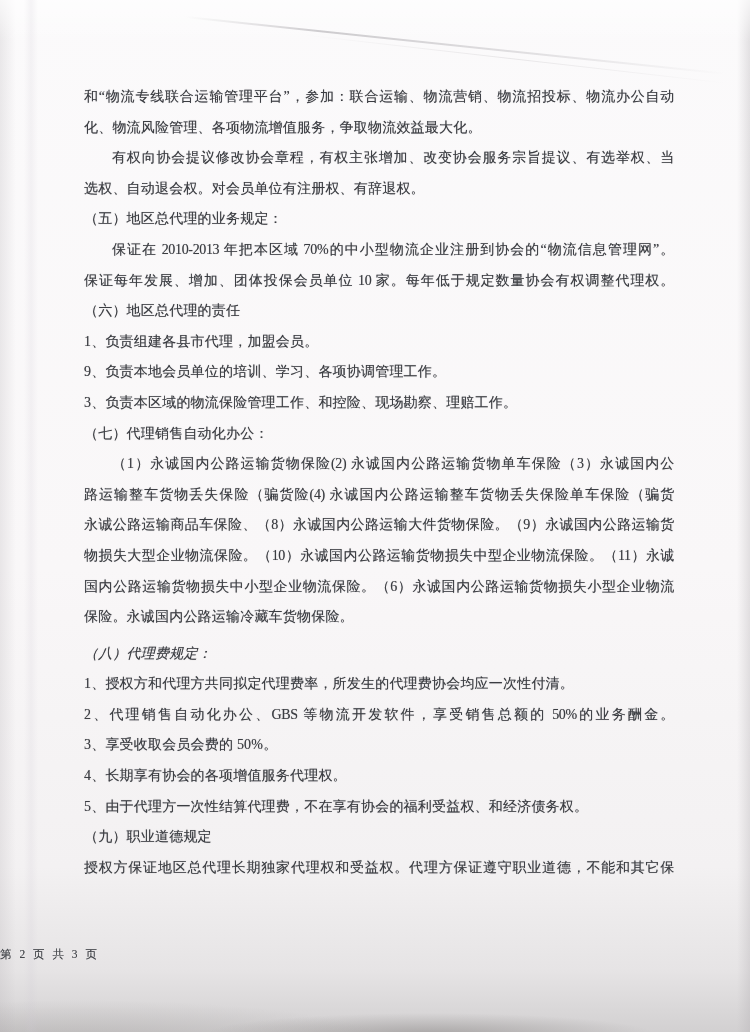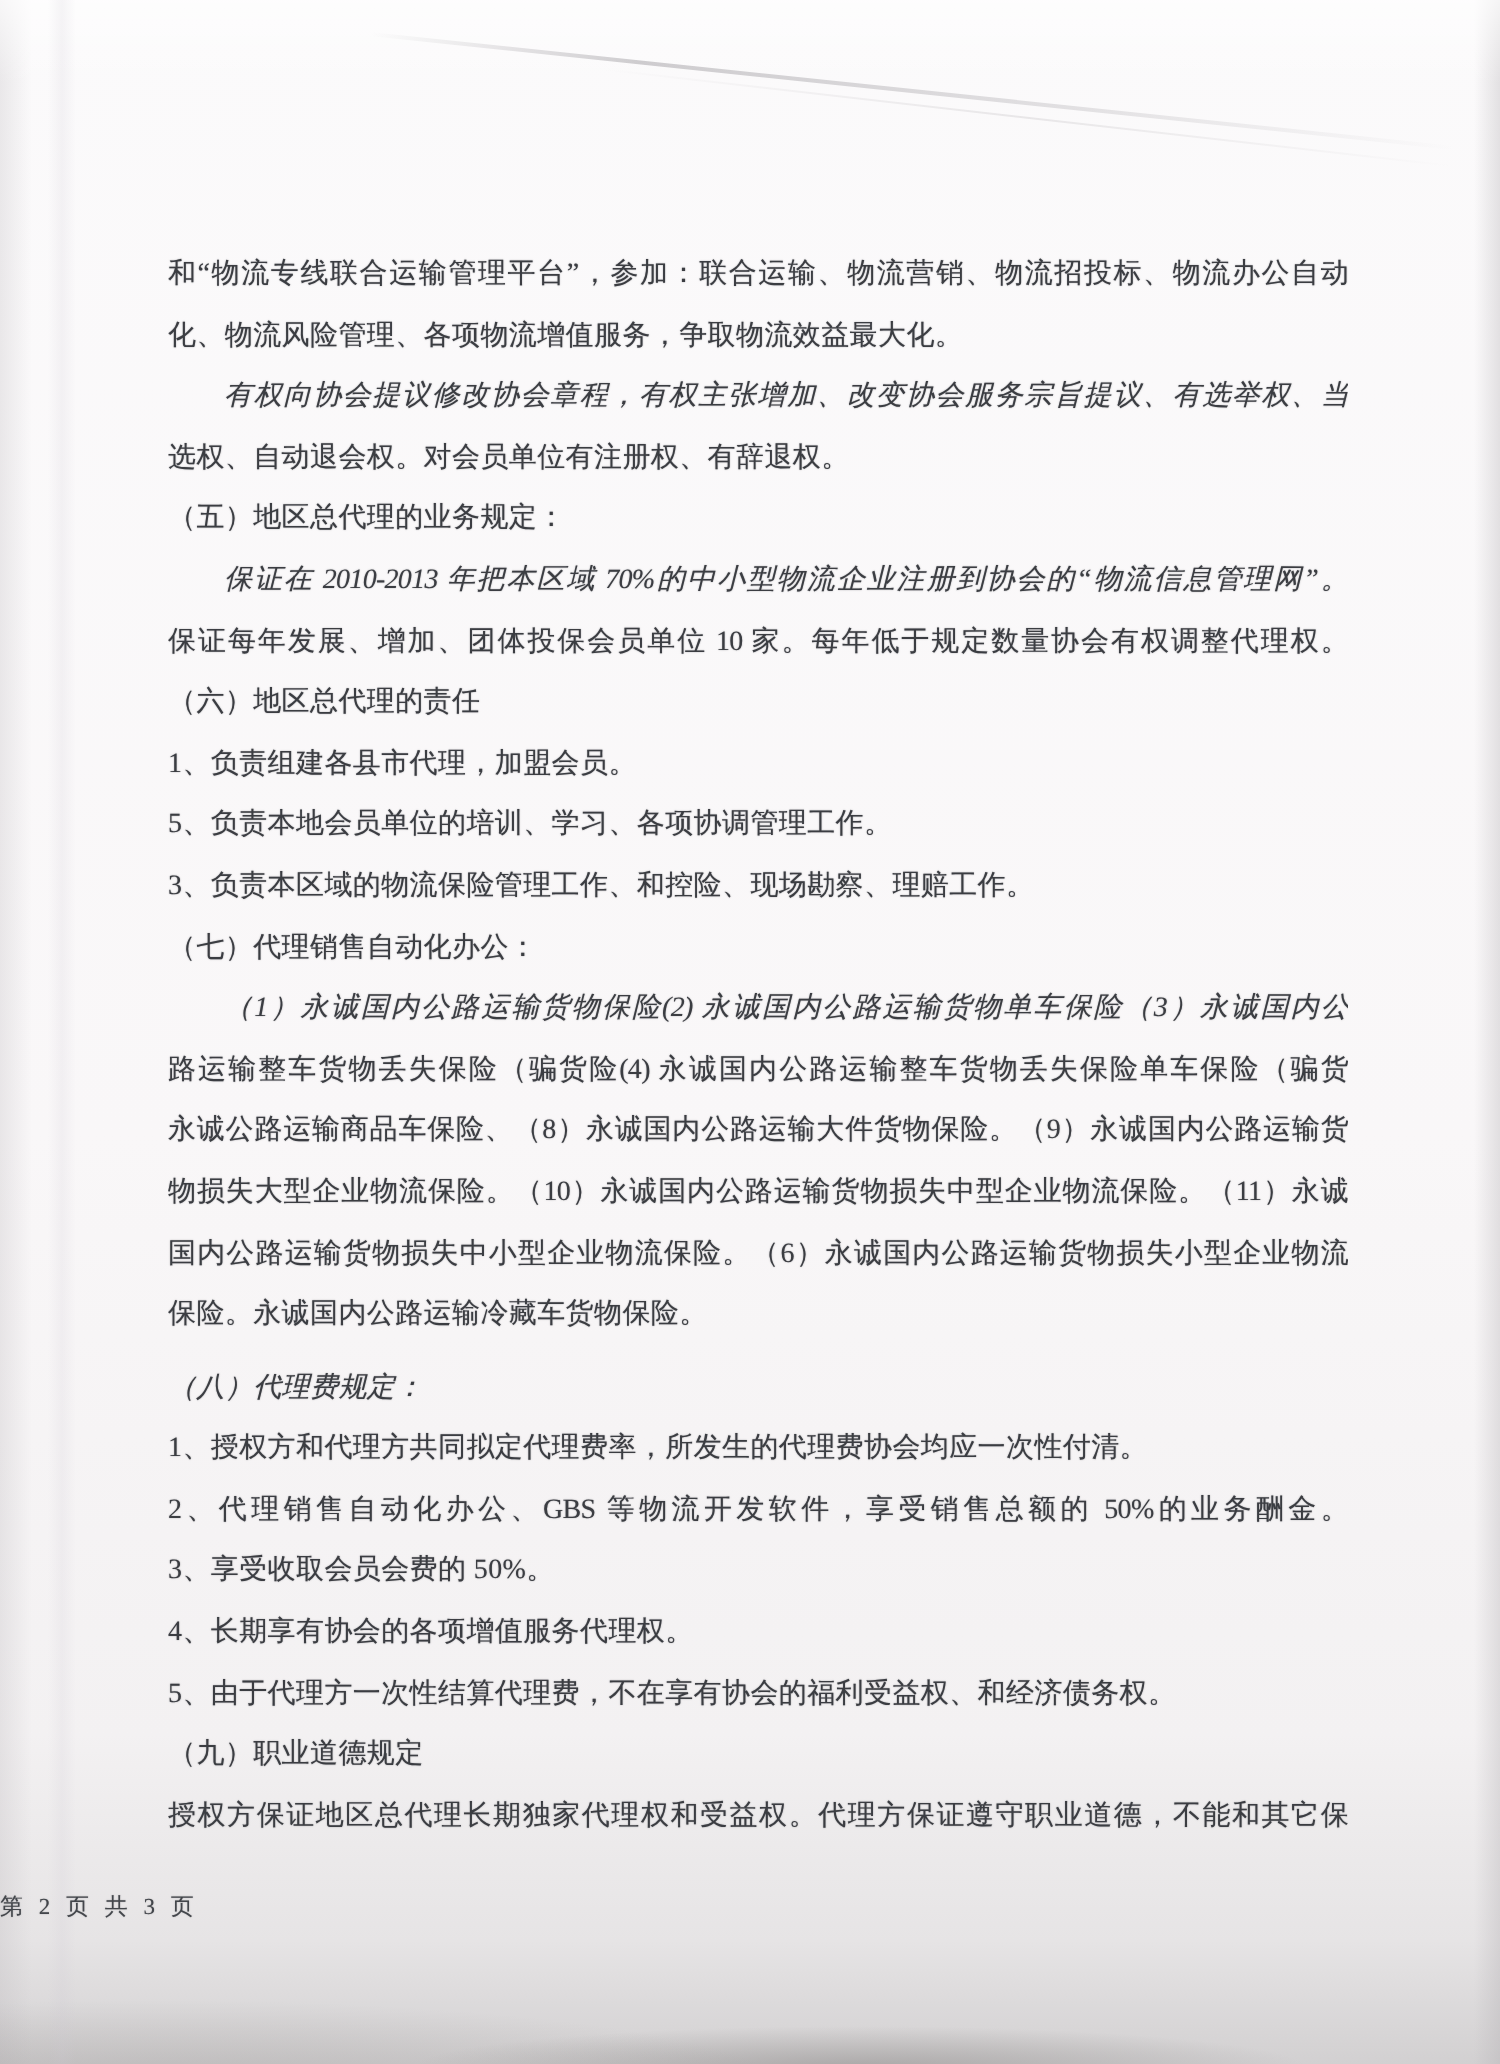--- a/index.html
+++ b/index.html
@@ -29,34 +29,33 @@
     transform:rotate(6.5deg);transform-origin:left top;
     background:linear-gradient(90deg, rgba(165,161,165,0) 0%, rgba(165,161,165,.22) 50%, rgba(165,161,165,0) 100%);
   }
   .fold{
     position:absolute;left:24px;top:0;width:14px;height:1032px;
     background:linear-gradient(90deg, rgba(205,200,210,0) 0%, rgba(205,200,210,.18) 50%, rgba(205,200,210,0) 100%);
   }
   .body-text{
     position:absolute;left:84px;top:82px;width:590px;
     color:#3b3d42;
-    margin-top:41px;
   }
   .ln{
     height:30.6px;line-height:30.6px;overflow:hidden;
     font-size:14px;letter-spacing:.2px;
     text-shadow:0 0 .7px rgba(59,61,66,.55);
     white-space:nowrap;
   }
   .fill{
     white-space:normal;
     text-align:justify;text-align-last:justify;
     letter-spacing:-.35px;
   }
-  .ind{text-indent:2em;font-style:italic;}
+  .ind{text-indent:2em;}
   .gap{margin-top:6px;font-style:italic;}
   .footer{
     position:absolute;left:0;right:0;top:944px;
     text-align:left;
     font-size:11.5px;letter-spacing:2.5px;
     color:#43464b;height:20px;line-height:20px;
     text-shadow:0 0 .6px rgba(67,70,75,.5);
   }
 </style>
 </head>
@@ -70,21 +69,21 @@
   <div class="body-text">
     <div class="ln fill">和“物流专线联合运输管理平台”，参加：联合运输、物流营销、物流招投标、物流办公自动</div>
     <div class="ln">化、物流风险管理、各项物流增值服务，争取物流效益最大化。</div>
     <div class="ln fill ind">有权向协会提议修改协会章程，有权主张增加、改变协会服务宗旨提议、有选举权、当</div>
     <div class="ln">选权、自动退会权。对会员单位有注册权、有辞退权。</div>
     <div class="ln">（五）地区总代理的业务规定：</div>
     <div class="ln fill ind">保证在 2010-2013 年把本区域 70%的中小型物流企业注册到协会的“物流信息管理网”。</div>
     <div class="ln fill">保证每年发展、增加、团体投保会员单位 10 家。每年低于规定数量协会有权调整代理权。</div>
     <div class="ln">（六）地区总代理的责任</div>
     <div class="ln">1、负责组建各县市代理，加盟会员。</div>
-    <div class="ln">5、负责本地会员单位的培训、学习、各项协调管理工作。</div>
+    <div class="ln">9、负责本地会员单位的培训、学习、各项协调管理工作。</div>
     <div class="ln">3、负责本区域的物流保险管理工作、和控险、现场勘察、理赔工作。</div>
     <div class="ln">（七）代理销售自动化办公：</div>
     <div class="ln fill ind">（1）永诚国内公路运输货物保险(2) 永诚国内公路运输货物单车保险（3）永诚国内公</div>
     <div class="ln fill">路运输整车货物丢失保险（骗货险(4) 永诚国内公路运输整车货物丢失保险单车保险（骗货</div>
     <div class="ln fill">永诚公路运输商品车保险、（8）永诚国内公路运输大件货物保险。（9）永诚国内公路运输货</div>
     <div class="ln fill">物损失大型企业物流保险。（10）永诚国内公路运输货物损失中型企业物流保险。（11）永诚</div>
     <div class="ln fill">国内公路运输货物损失中小型企业物流保险。（6）永诚国内公路运输货物损失小型企业物流</div>
     <div class="ln">保险。永诚国内公路运输冷藏车货物保险。</div>
     <div class="ln gap">（八）代理费规定：</div>
     <div class="ln">1、授权方和代理方共同拟定代理费率，所发生的代理费协会均应一次性付清。</div>

